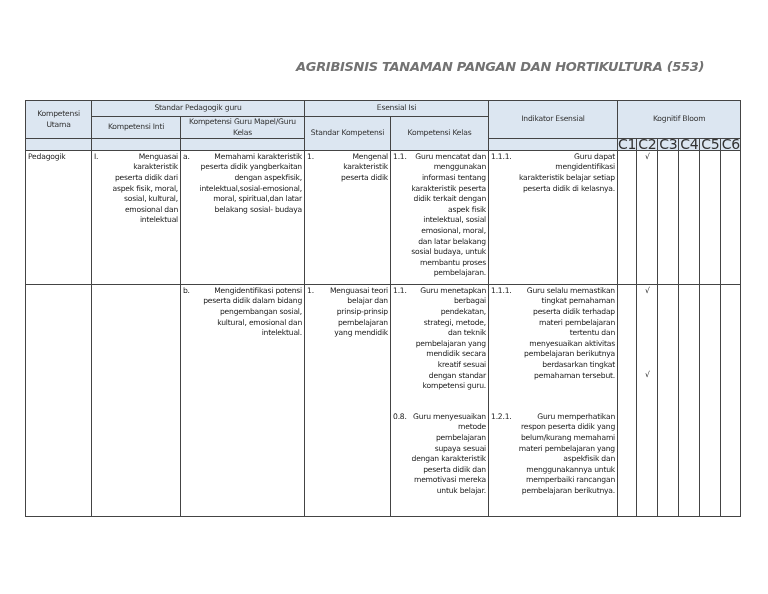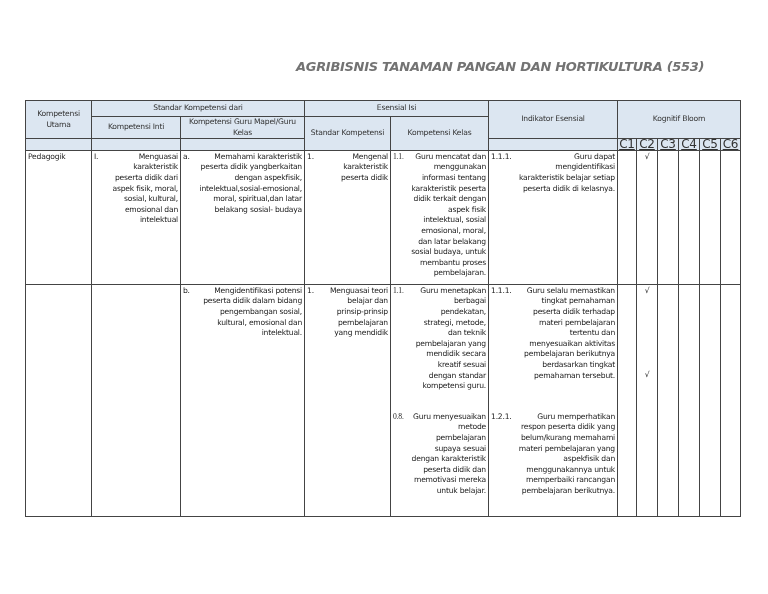--- a/index.html
+++ b/index.html
@@ -1,26 +1,26 @@
 <!DOCTYPE html>
 <html><head>
 <meta charset="utf-8">
 <style>
   html, body { margin:0; padding:0; background:#ffffff; }
   body { width:768px; height:594px; position:relative; font-family:"DejaVu Sans", sans-serif; color:#222; overflow:hidden; }
   .title { position:absolute; left:296px; top:59px; font-family:"DejaVu Sans", sans-serif; font-weight:bold; font-size:13px; letter-spacing:-0.3px; color:#737373; white-space:nowrap;font-style:italic; }
   table { position:absolute; left:25px; top:100px; border-collapse:collapse; table-layout:fixed; font-size:7.6px; line-height:10.6px; letter-spacing:-0.2px; }
   td, th { border:1px solid #444; padding:0; vertical-align:top; }
   th { background:#dce6f1; font-weight:normal; text-align:center; vertical-align:middle; color:#333; }
-  .c-row th { height:10px; font-size:12px;text-decoration:underline; }
+  .c-row th { height:10px; font-size:14px; }
   td { padding:1px 2px 2px 2px; }
   .item { display:flex; }
   .num { flex:0 0 auto; white-space:nowrap; }
   .txt { flex:1 1 auto;text-align:right; }
-  .n1 { width:13px; } .n2 { width:14px; } .n3 { width:17px;font-family:Liberation Serif, serif; } .n4 { width:24px; }
+  .n1 { width:13px; } .n2 { width:14px; } .n3 { width:17px; } .n4 { width:24px; }
   .chk { text-align:center; }
   .gap { height:8px; }
 </style>
 </head>
 <body>
 
 <div class="title">AGRIBISNIS TANAMAN PANGAN DAN HORTIKULTURA (553)</div>
 
 <table>
   <colgroup>
@@ -33,21 +33,21 @@
     <col style="width:19px">
       <col style="width:21px">
       <col style="width:21px">
       <col style="width:21px">
       <col style="width:21px">
       <col style="width:20px">
   </colgroup>
   <thead>
     <tr style="height:16px">
       <th rowspan="2">Kompetensi Utama</th>
-      <th colspan="2">Standar Kompetensi dari</th>
+      <th colspan="2">Standar Pedagogik guru</th>
       <th colspan="2">Esensial Isi</th>
       <th rowspan="2">Indikator Esensial</th>
       <th colspan="6" rowspan="2">Kognitif Bloom</th>
     </tr>
     <tr style="height:15px">
       <th>Kompetensi Inti</th>
       <th>Kompetensi Guru Mapel/Guru Kelas</th>
       <th rowspan="2">Standar Kompetensi</th>
       <th rowspan="2">Kompetensi Kelas</th>
     </tr>

